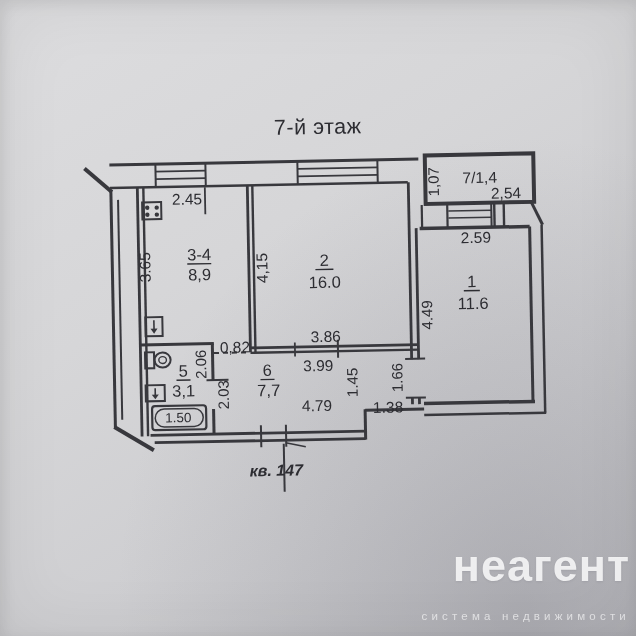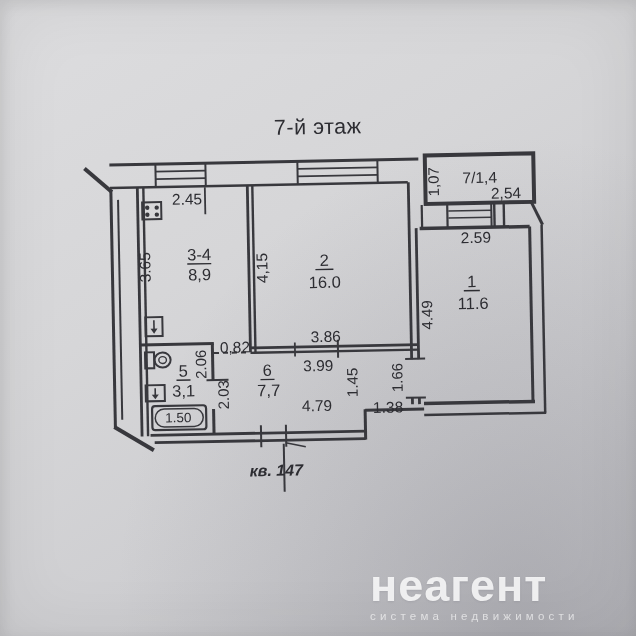--- a/index.html
+++ b/index.html
@@ -23,29 +23,29 @@
   .t-title{font-size:21.5px;letter-spacing:0.5px;}
   .t-dim{font-size:15.5px;}
   .t-dim-s{font-size:15px;}
   .t-room{font-size:16.5px;}
   .t-tub{font-size:13.5px;}
   .t-kv{font-size:16px;font-weight:700;font-style:italic;}
   .wall{stroke:#38383d;fill:none;stroke-linecap:butt;}
   .underln{stroke:#2d2d32;stroke-width:1.4;}
   .watermark{
     position:absolute;right:6px;bottom:14px;width:260px;
-    text-align:left;pointer-events:none;user-select:none;
+    text-align:right;pointer-events:none;user-select:none;
   }
   .wm-brand{
     display:block;font-size:45px;font-weight:700;line-height:1.0;
     color:rgba(255,255,255,0.82);letter-spacing:1px;
     text-shadow:0 1px 2px rgba(90,90,100,0.15);
   }
   .wm-tagline{
-    display:block;margin-top:2px;font-size:11.5px;
+    display:block;margin-top:22px;font-size:11.5px;
     color:rgba(255,255,255,0.62);letter-spacing:4.2px;white-space:nowrap;
   }
 </style>
 </head>
 <body>
 
 <div class="photo">
 <svg width="636" height="636" viewBox="0 0 636 636">
   <g transform="rotate(-1.1 320 300)">
 

